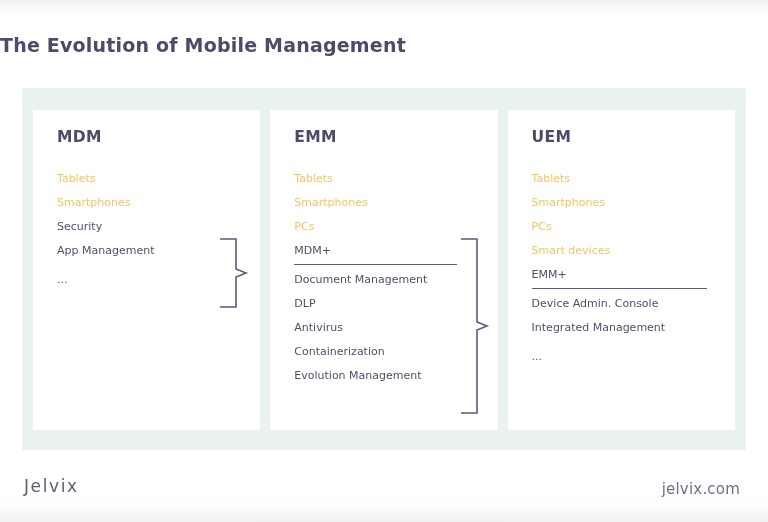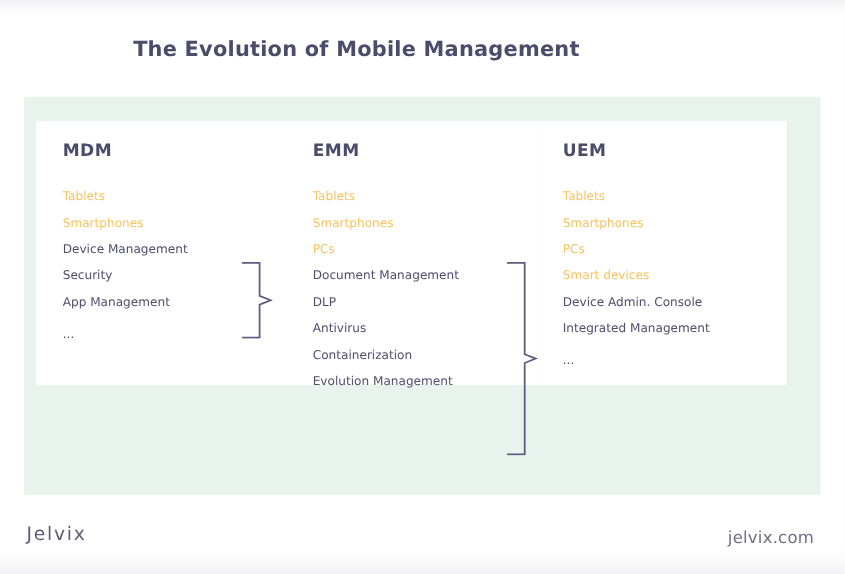--- a/index.html
+++ b/index.html
@@ -31,21 +31,20 @@
     background: linear-gradient(to top, #f1f1f3 0%, #fafafb 55%, #ffffff 100%);
     pointer-events: none;
   }
 
   
   .title {
     position: absolute;
     top: 34px;
     left: 0;
     width: 648px;
-    text-align: center;
     font-size: 19px;
     font-weight: bold;
     letter-spacing: 0.2px;
     color: #4b4b6a;
   }
 
   
   .panel {
     position: absolute;
     left: 22px;
@@ -54,22 +53,23 @@
     height: 362px;
     background: #e8f3ed;
   }
 
   
   .cards {
     position: absolute;
     left: 33px;
     top: 110px;
     width: 702px;
-    height: 240px;
+    height: 320px;
     display: flex;
+    gap: 10px;
   }
 
   .card {
     position: relative;
     background: #ffffff;
     width: 227.3px;
     padding: 18px 0 0 24px;
   }
 
   .card-title {
@@ -148,48 +148,49 @@
 
 <div class="panel"></div>
 
 <div class="cards">
 
   <div class="card">
     <div class="card-title">MDM</div>
     <ul class="items">
       <li class="accent">Tablets</li>
       <li class="accent">Smartphones</li>
-      <li>Device Management</li>
       <li>Security</li>
       <li>App Management</li>
       <li class="spaced">...</li>
     </ul>
   </div>
 
   <div class="card">
     <div class="card-title">EMM</div>
     <ul class="items">
       <li class="accent">Tablets</li>
       <li class="accent">Smartphones</li>
       <li class="accent">PCs</li>
+      <li class="ruled" style="--rule-w:163px">MDM+</li>
       <li>Document Management</li>
       <li>DLP</li>
       <li>Antivirus</li>
       <li>Containerization</li>
       <li>Evolution Management</li>
     </ul>
   </div>
 
   <div class="card">
     <div class="card-title">UEM</div>
     <ul class="items">
       <li class="accent">Tablets</li>
       <li class="accent">Smartphones</li>
       <li class="accent">PCs</li>
       <li class="accent">Smart devices</li>
+      <li class="ruled" style="--rule-w:175px">EMM+</li>
       <li>Device Admin. Console</li>
       <li>Integrated Management</li>
       <li class="spaced">...</li>
     </ul>
   </div>
 
 </div>
 
 <div class="bracket" style="left:206px; top:238px;">
   <svg width="46" height="70" viewBox="0 0 46 70" fill="none">

